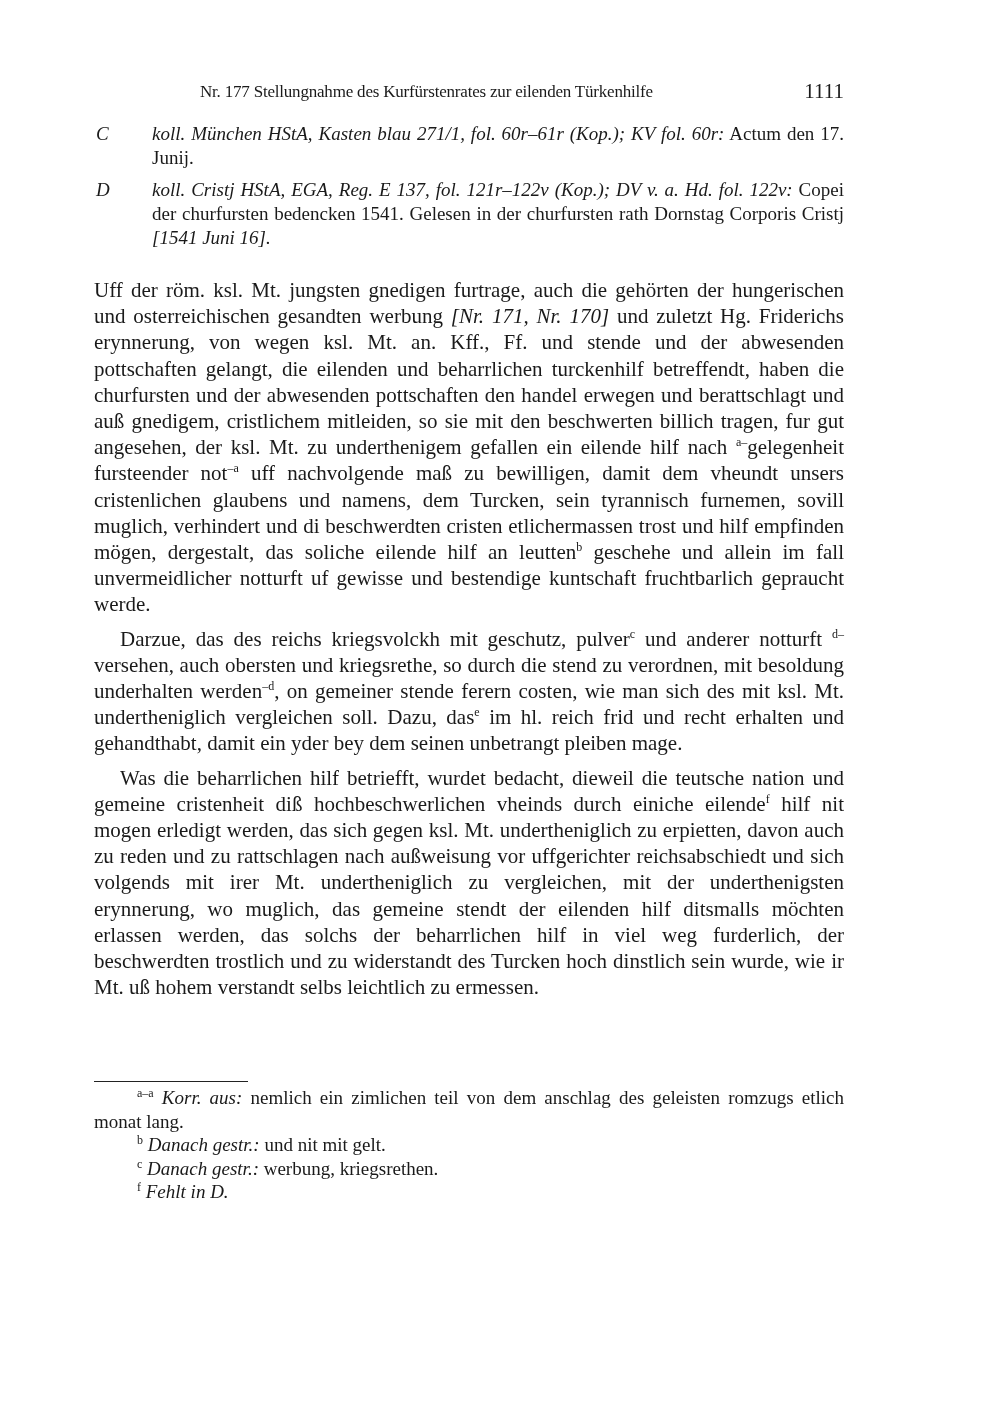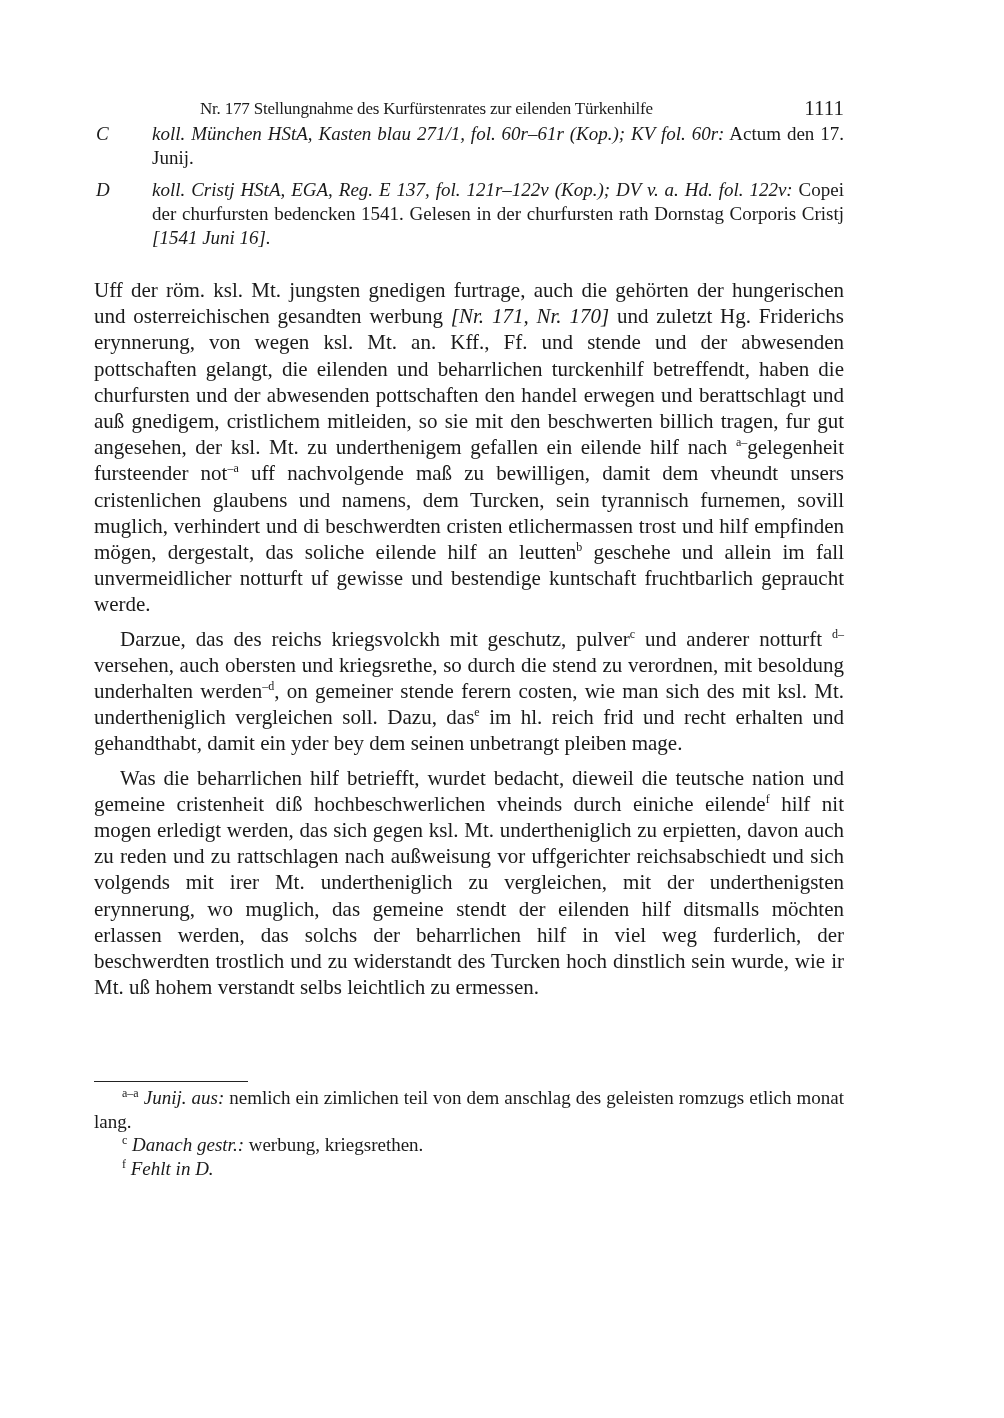--- a/index.html
+++ b/index.html
@@ -3,38 +3,38 @@
   <meta charset="utf-8">
   <style>
     html, body { margin: 0; padding: 0; background: #ffffff; }
     body {
       width: 1004px; height: 1418px; position: relative; overflow: hidden;
       font-family: "Liberation Serif", "DejaVu Serif", serif;
       color: #1a1a1a;
     }
     .page { position: absolute; left: 94px; top: 0; width: 750px; }
     .running-head {
-      position: absolute; top: 97px; left: 0; width: 750px; height: 26px;
+      position: absolute; top: 80px; left: 0; width: 750px; height: 26px;
       font-size: 17px;
     }
     .running-head .rh-title { position: absolute; left: 106px; top: 2px; letter-spacing: -0.2px; }
     .running-head .rh-page { position: absolute; right: 0; top: -1px; font-size: 21px; text-align: center; }
     .sources { position: absolute; top: 122px; left: 0; width: 750px; font-size: 19px; line-height: 24px; }
     .source { position: relative; padding-left: 58px; margin-bottom: 8px; text-align: justify; }
     .source .siglum { position: absolute; left: 2px; top: 0; font-style: italic; }
     .source-d { margin-top: 0; }
     i { font-style: italic; }
     .main { position: absolute; top: 277px; left: 0; width: 750px; font-size: 21px; line-height: 26.2px; text-align: justify; }
     .main p { margin: 0; }
     .main p.indent { text-indent: 26px; margin-top: 8px; }
     sup { font-size: 12px; line-height: 0; vertical-align: 8px; }
     .rule { position: absolute; top: 1081px; left: 0; width: 154px; height: 1px; background: #222; }
     .notes { position: absolute; top: 1086px; left: 0; width: 750px; font-size: 19px; line-height: 23.6px; }
     .note { text-indent: 28px; text-align: justify; margin: 0; }
-    .note sup { font-size: 12px; vertical-align: 7px; }
+    .note sup { font-size: 12px; vertical-align: 7px; margin-left: 15px; }
   </style>
 </head>
 <body>
 
 <div class="page">
 
   <div class="running-head">
     <span class="rh-title">Nr. 177 Stellungnahme des Kurfürstenrates zur eilenden Türkenhilfe</span>
     <span class="rh-page">1111</span>
   </div>
@@ -54,18 +54,19 @@
     <p><span>Uff der röm. ksl. Mt. jungsten gnedigen furtrage, auch die gehörten der hungerischen und osterreichischen gesandten werbung </span><i>[Nr. 171, Nr. 170]</i><span> und zuletzt Hg. Friderichs erynnerung, von wegen ksl. Mt. an. Kff., Ff. und stende und der abwesenden pottschaften gelangt, die eilenden und beharrlichen turckenhilf betreffendt, haben die churfursten und der abwesenden pottschaften den handel erwegen und berattschlagt und auß gnedigem, cristlichem mitleiden, so sie mit den beschwerten billich tragen, fur gut angesehen, der ksl. Mt. zu underthenigem gefallen ein eilende hilf nach </span><sup>a–</sup><span>gelegenheit fursteender not</span><sup>–a</sup><span> uff nachvolgende maß zu bewilligen, damit dem vheundt unsers cristenlichen glaubens und namens, dem Turcken, sein tyrannisch furnemen, sovill muglich, verhindert und di beschwerdten cristen etlichermassen trost und hilf empfinden mögen, dergestalt, das soliche eilende hilf an leutten</span><sup>b</sup><span> geschehe und allein im fall unvermeidlicher notturft uf gewisse und bestendige kuntschaft fruchtbarlich gepraucht werde.</span></p>
 
     <p class="indent"><span>Darzue, das des reichs kriegsvolckh mit geschutz, pulver</span><sup>c</sup><span> und anderer notturft </span><sup>d–</sup><span>versehen, auch obersten und kriegsrethe, so durch die stend zu verordnen, mit besoldung underhalten werden</span><sup>–d</sup><span>, on gemeiner stende ferern costen, wie man sich des mit ksl. Mt. undertheniglich vergleichen soll. Dazu, das</span><sup>e</sup><span> im hl. reich frid und recht erhalten und gehandthabt, damit ein yder bey dem seinen unbetrangt pleiben mage.</span></p>
 
     <p class="indent"><span>Was die beharrlichen hilf betriefft, wurdet bedacht, dieweil die teutsche nation und gemeine cristenheit diß hochbeschwerlichen vheinds durch einiche eilende</span><sup>f</sup><span> hilf nit mogen erledigt werden, das sich gegen ksl. Mt. undertheniglich zu erpietten, davon auch zu reden und zu rattschlagen nach außweisung vor uffgerichter reichsabschiedt und sich volgends mit irer Mt. undertheniglich zu vergleichen, mit der underthenigsten erynnerung, wo muglich, das gemeine stendt der eilenden hilf ditsmalls möchten erlassen werden, das solchs der beharrlichen hilf in viel weg furderlich, der beschwerdten trostlich und zu widerstandt des Turcken hoch dinstlich sein wurde, wie ir Mt. uß hohem verstandt selbs leichtlich zu ermessen.</span></p>
   </div>
 
   <div class="rule"></div>
 
   <div class="notes">
-    <p class="note"><sup>a–a</sup> <i>Junij. aus:</i><span> nemlich ein zimlichen teil von dem anschlag des geleisten romzugs etlich monat lang.</span></p>
+    <p class="note"><sup>a–a</sup> <i>Korr. aus:</i><span> nemlich ein zimlichen teil von dem anschlag des geleisten romzugs etlich monat lang.</span></p>
+    <p class="note"><sup>b</sup> <i>Danach gestr.:</i><span> und nit mit gelt.</span></p>
     <p class="note"><sup>c</sup> <i>Danach gestr.:</i><span> werbung, kriegsrethen.</span></p>
     <p class="note"><sup>f</sup> <i>Fehlt in D.</i><span></span></p>
   </div>
 
 </div>
 
 </body></html>

